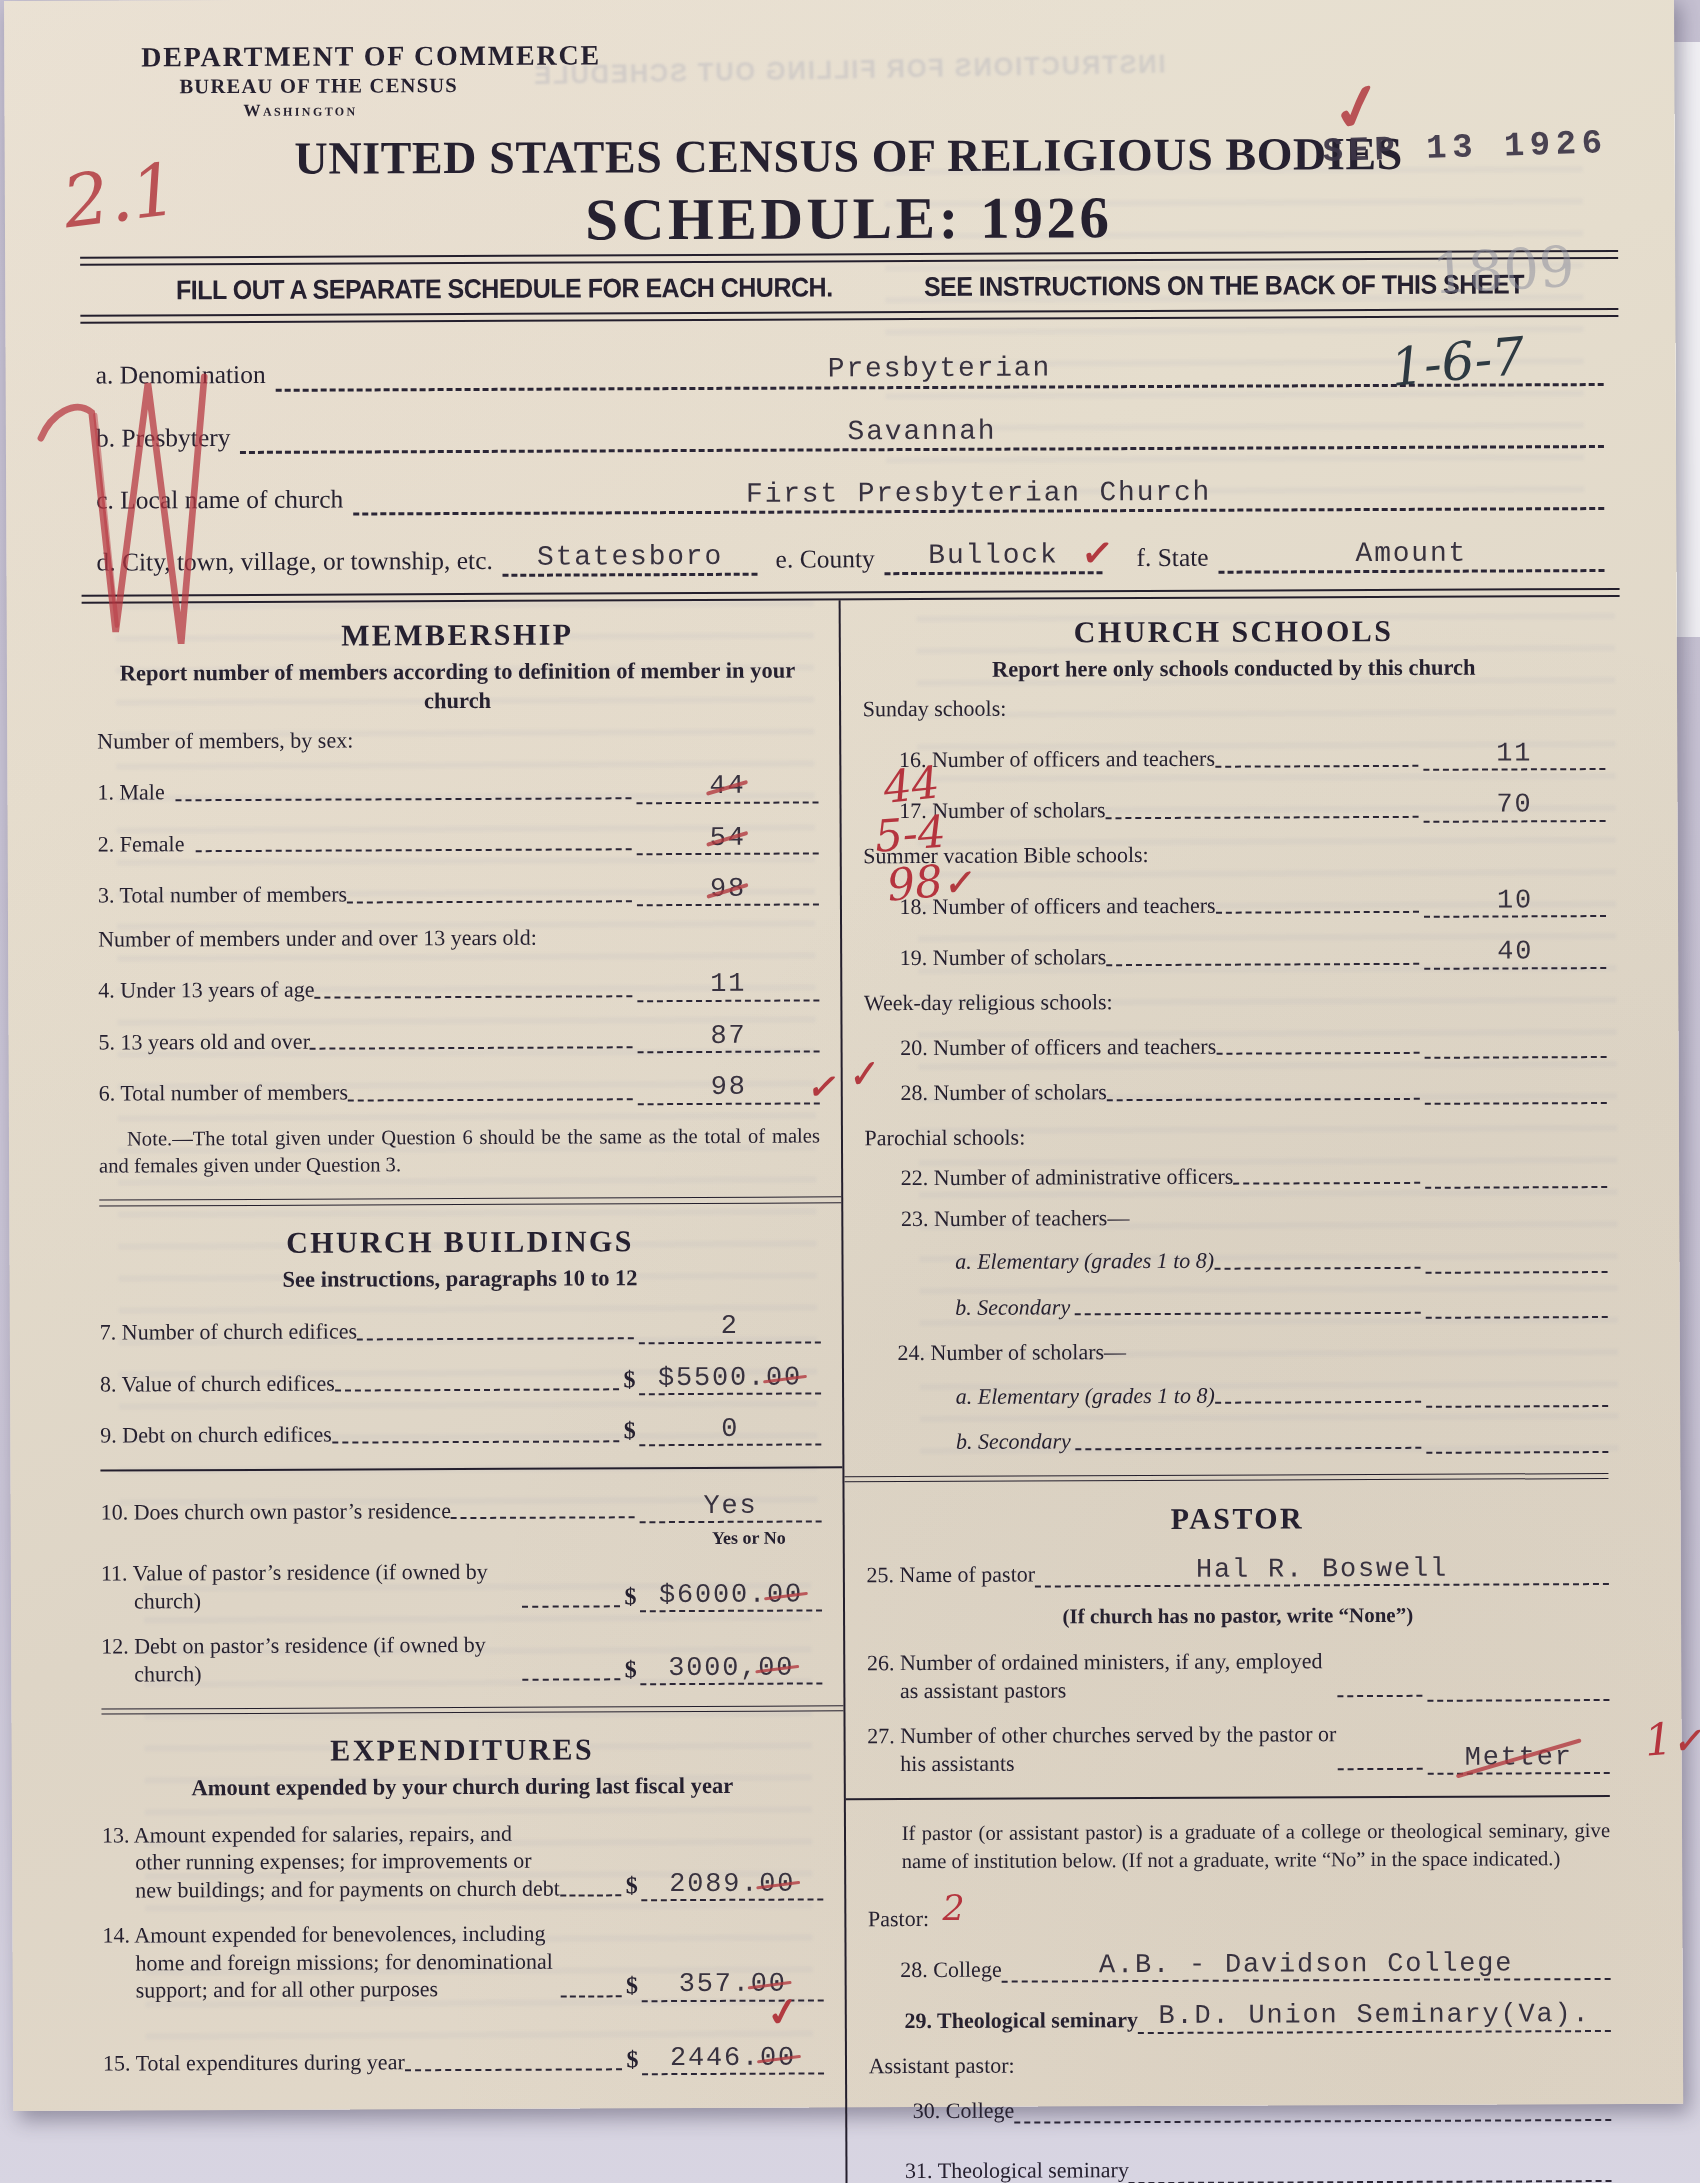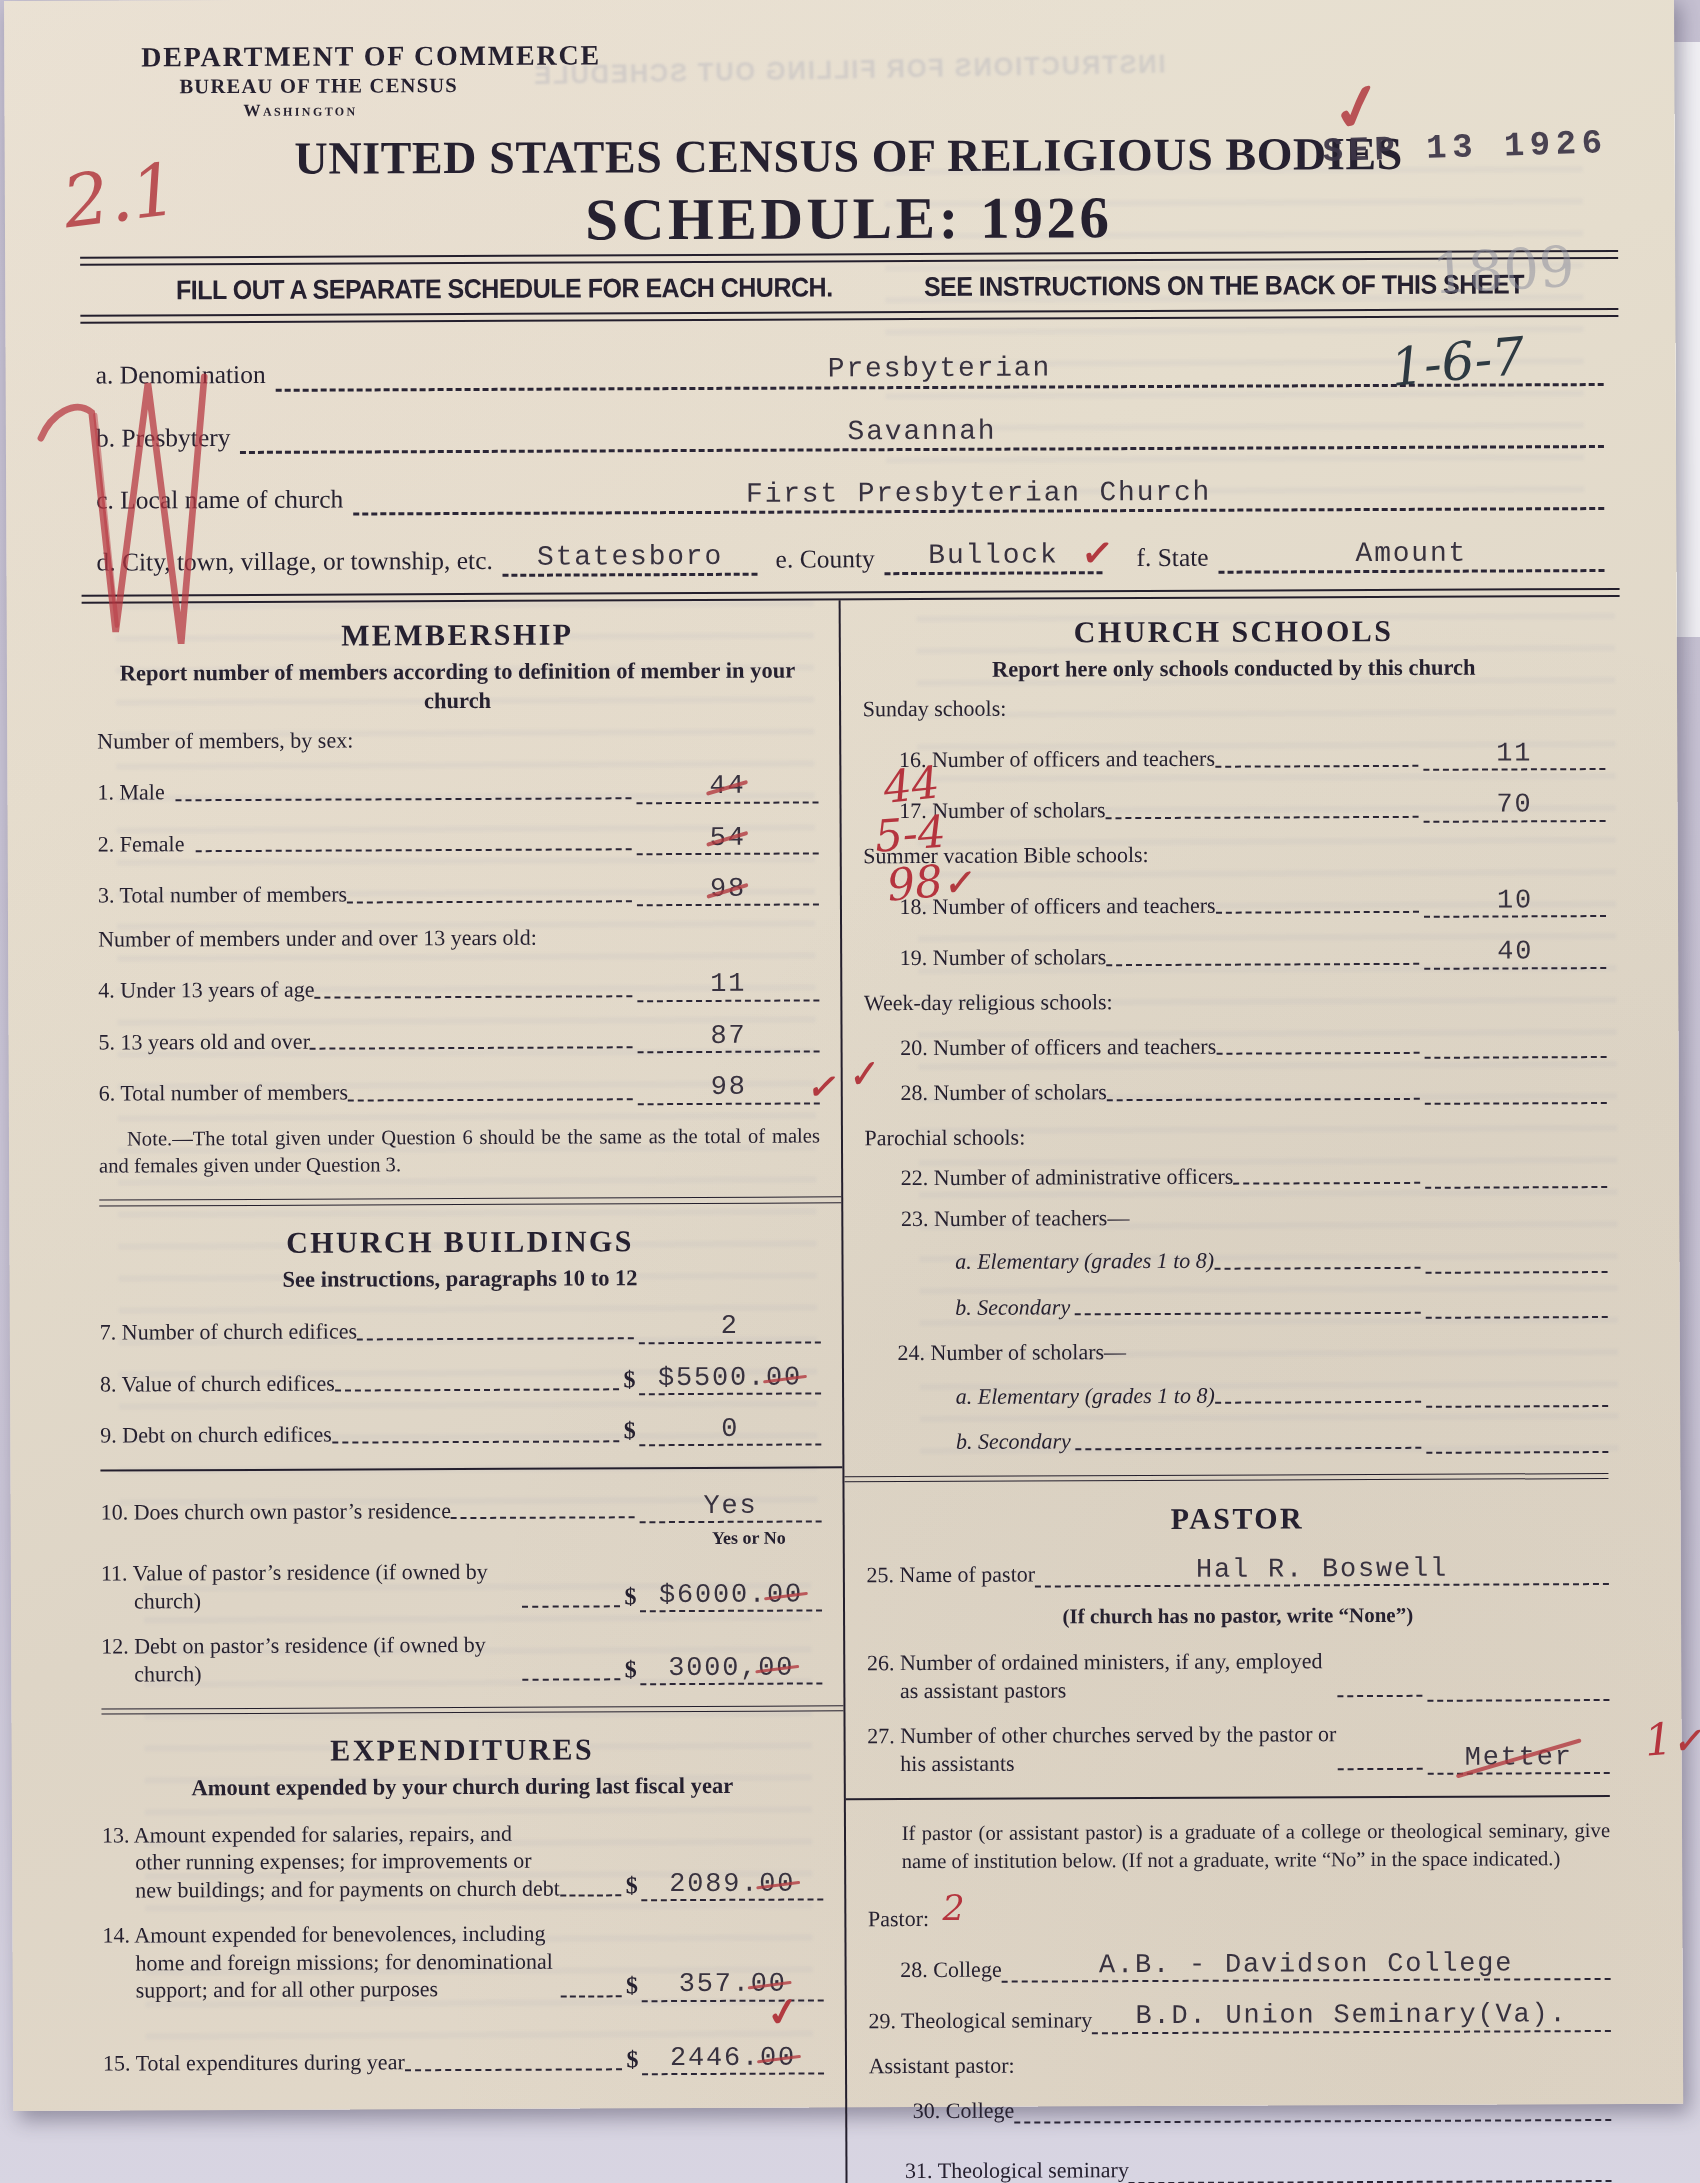--- a/index.html
+++ b/index.html
@@ -446,21 +446,21 @@
           <span>Pastor:</span><span class="red-sup">2</span>
         </div>
 
         <div class="q">
           <span class="lbl" style="margin-left:32px;">28. College</span>
           <span class="ans wide">
             <span class="typed">A.B. - Davidson College</span>
           </span>
         </div>
         <div class="q">
-          <span class="lbl" style="">29. Theological seminary</span>
+          <span class="lbl" style="margin-left:36px;font-weight:bold;">29. Theological seminary</span>
           <span class="ans wide">
             <span class="typed">B.D. Union Seminary(Va).</span>
           </span>
         </div>
 
         <div class="plain">Assistant pastor:</div>
         <div class="q">
           <span class="lbl" style="margin-left:44px;">30. College</span>
           <span class="ans wide"></span>
         </div>

